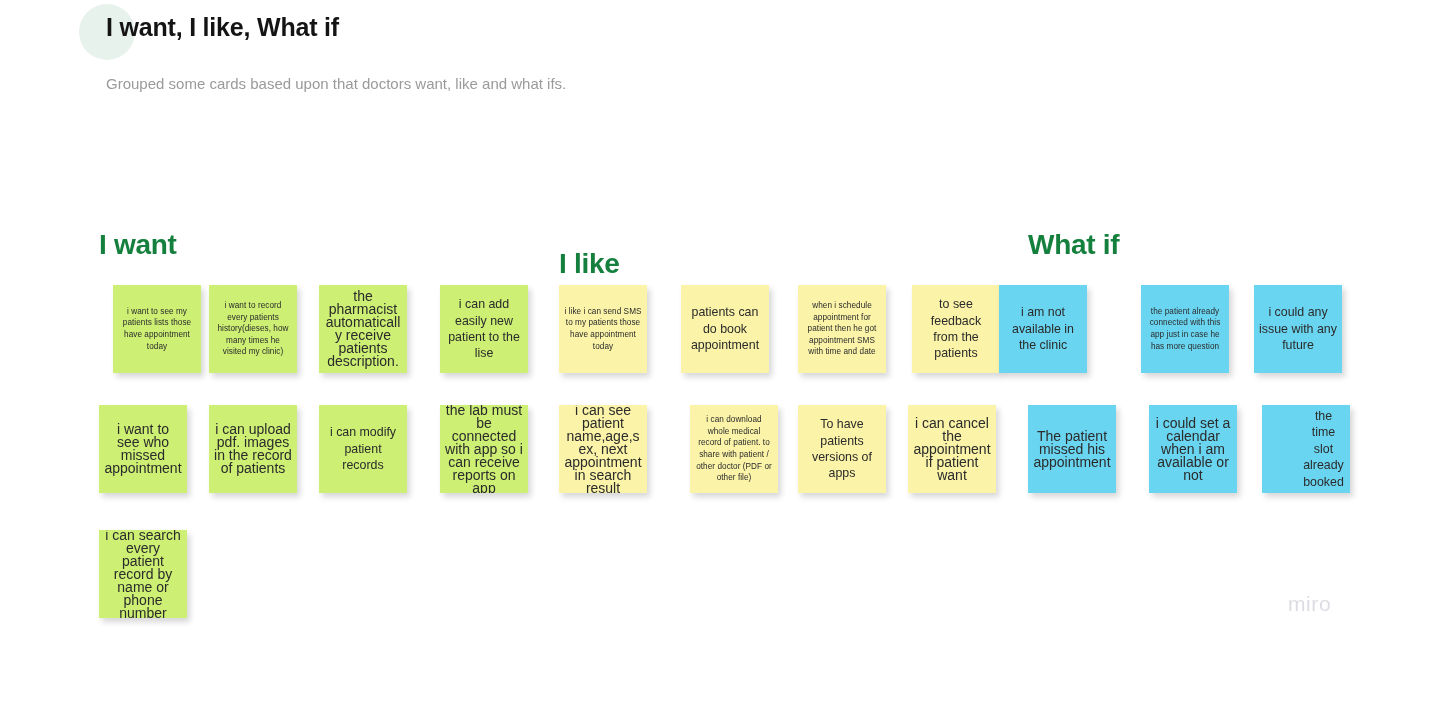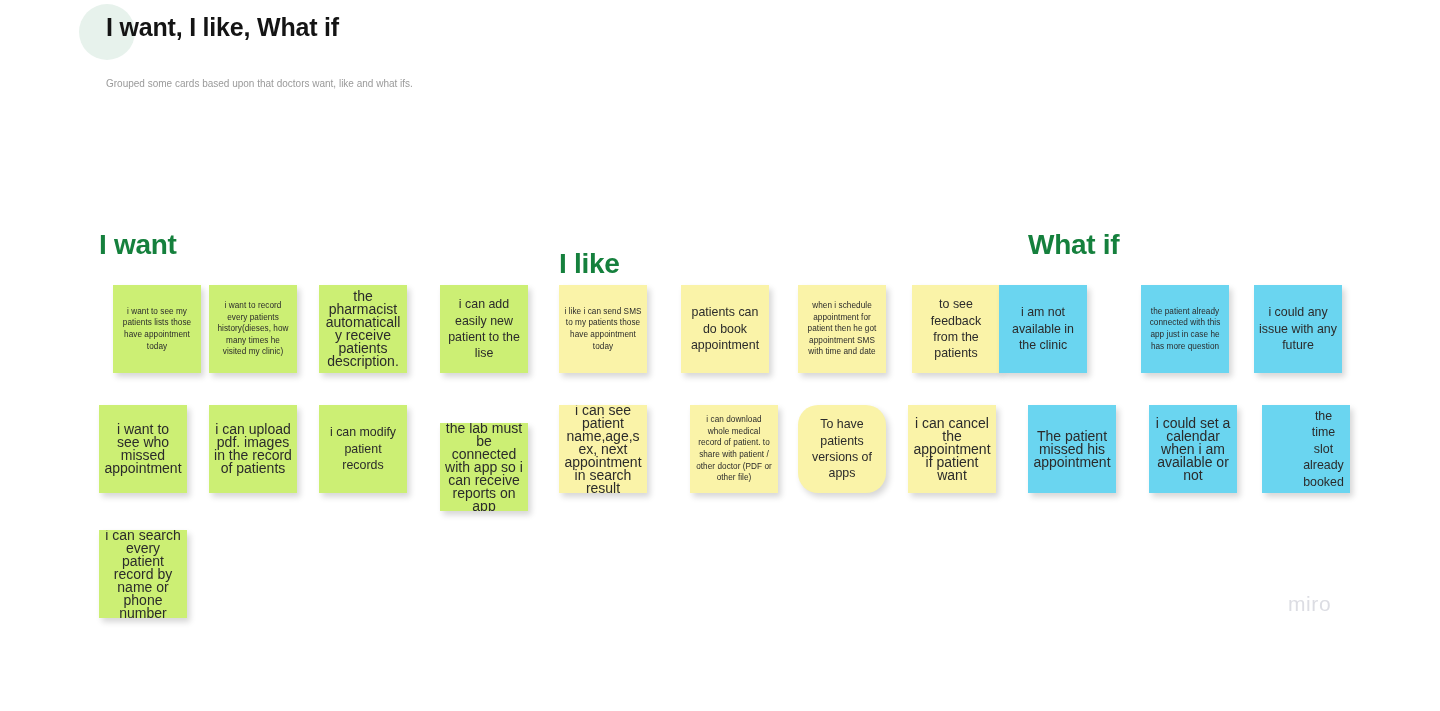--- a/index.html
+++ b/index.html
@@ -45,21 +45,21 @@
     color: #141414;
     letter-spacing: -0.2px;
     line-height: 30px;
     white-space: nowrap;
   }
 
   .page-subtitle {
     position: absolute;
     left: 106px;
     top: 74px;
-    font-size: 10px;
+    font-size: 15px;
     font-weight: 400;
     color: #9a9a9a;
     line-height: 20px;
     white-space: nowrap;
   }
 
   
   .col-heading {
     position: absolute;
     font-size: 28px;
@@ -169,30 +169,30 @@
       </div>
       <div class="note green t-md" style="left: 99px; top: 405px;">
         <span>i want to see who missed appointment</span>
       </div>
       <div class="note green t-md" style="left: 209px; top: 405px;">
         <span>i can upload pdf. images in the record of patients</span>
       </div>
       <div class="note green t-lg" style="left: 319px; top: 405px;">
         <span>i can modify patient records</span>
       </div>
-      <div class="note green t-md" style="left: 440px; top: 423px; justify-content: flex-end;">
+      <div class="note green t-md" style="left: 440px; top: 405px; justify-content: flex-end;">
         <span>the lab must be connected with app so i can receive reports on app</span>
       </div>
       <div class="note yellow t-md" style="left: 559px; top: 405px;">
         <span>i can see patient name,age,sex, next appointment in search result</span>
       </div>
       <div class="note yellow t-sm" style="left: 690px; top: 405px;">
         <span>i can download whole medical record of patient. to share with patient / other doctor (PDF or other file)</span>
       </div>
-      <div class="note yellow t-lg" style="left: 798px; top: 405px; border-radius: 20px;">
+      <div class="note yellow t-lg" style="left: 798px; top: 405px;">
         <span>To have patients versions of apps</span>
       </div>
       <div class="note yellow t-md" style="left: 908px; top: 405px;">
         <span>i can cancel the appointment if patient want</span>
       </div>
       <div class="note blue t-md" style="left: 1028px; top: 405px;">
         <span>The patient missed his appointment</span>
       </div>
       <div class="note blue t-md" style="left: 1149px; top: 405px;">
         <span>i could set a calendar when i am available or not</span>

